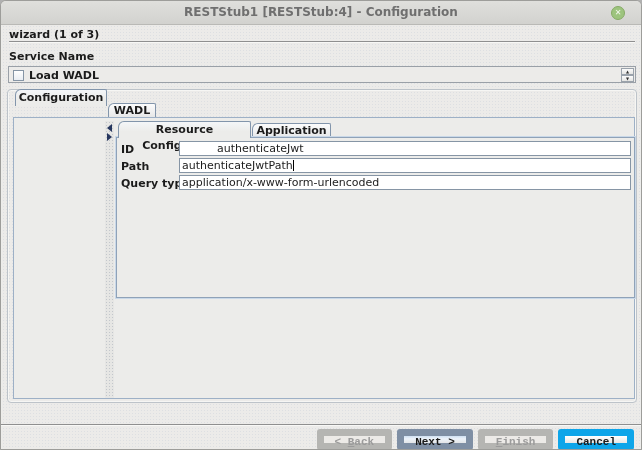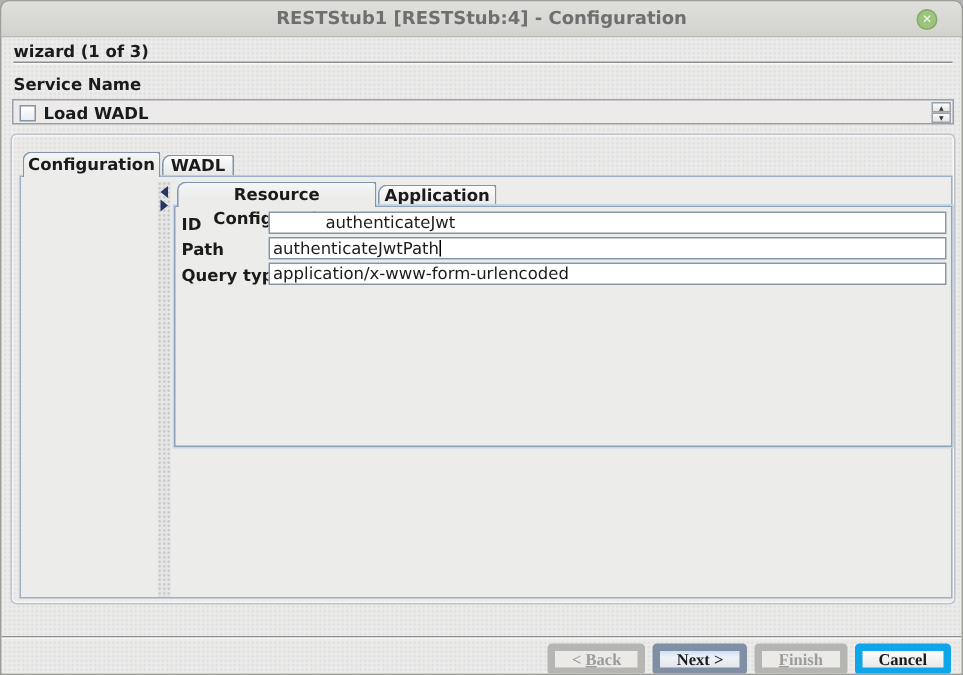--- a/index.html
+++ b/index.html
@@ -58,22 +58,22 @@
   .tree-sel{position:absolute;background:#b4c7d9;}
   
   .divider{background-color:#e6e6e4;
     background-image:radial-gradient(#c3c7cc 0.7px, transparent 0.9px);background-size:3px 3px;}
   .arrow{position:absolute;width:0;height:0;}
   .arrow.left{border-top:4px solid transparent;border-bottom:4px solid transparent;border-right:5px solid #26365e;}
   .arrow.right{border-top:4px solid transparent;border-bottom:4px solid transparent;border-left:5px solid #26365e;}
   
   .footer{position:absolute;left:0;right:0;top:427px;height:23px;display:flex;justify-content:flex-end;
     align-items:center;gap:5px;padding-right:7px;box-sizing:border-box;}
-  .btn{height:21px;border:5px solid #0ea5e9;border-radius:3px;padding:0 11px;
-    font-family:Liberation Serif, serif;font-size:11px;font-weight:bold;color:#1a1a1a;
+  .btn{height:21px;border:7px solid #0ea5e9;border-radius:3px;padding:0 11px;
+    font-family:Liberation Mono, monospace;font-size:11px;font-weight:bold;color:#1a1a1a;
     background:linear-gradient(#ffffff,#e7e7e5);cursor:default;}
   .btn.default{background:linear-gradient(#cfe0f2,#edf3fa 40%,#e3e5e7);border-color:#7f8fa4;}
   .btn.disabled{color:#9b9b9b;background:#eceae7;border-color:#b5b5b2;}
   .mn{text-decoration:underline;}
 </style>
 </head>
 <body>
 
 <div class="window">
 
@@ -93,21 +93,21 @@
     <div class="checkbox"></div>
     <div class="abs blabel" style="left:20px;top:2px;">Load WADL</div>
     <div class="spinner">
       <div class="spin-btn">▲</div>
       <div class="spin-btn">▼</div>
     </div>
   </div>
 
   <div class="abs groupbox" style="left:6px;top:88px;width:630px;height:314px;"></div>
 
-  <div class="abs tab selected" style="left:14px;top:100px;width:92px;height:17px;line-height:16px;z-index:3;">Configuration</div>
+  <div class="abs tab selected" style="left:14px;top:88px;width:92px;height:17px;line-height:16px;z-index:3;">Configuration</div>
   <div class="abs tab" style="left:107px;top:102px;width:48px;height:14px;line-height:13px;">WADL</div>
 
   <div class="abs tabpane" style="left:12px;top:116px;width:622px;height:282px;z-index:1;"></div>
 
 
   <div class="abs divider" style="left:104px;top:120px;width:9px;height:277px;z-index:2;">
     <div class="arrow left" style="left:2px;top:3px;"></div>
     <div class="arrow right" style="left:2px;top:12px;"></div>
   </div>
 

